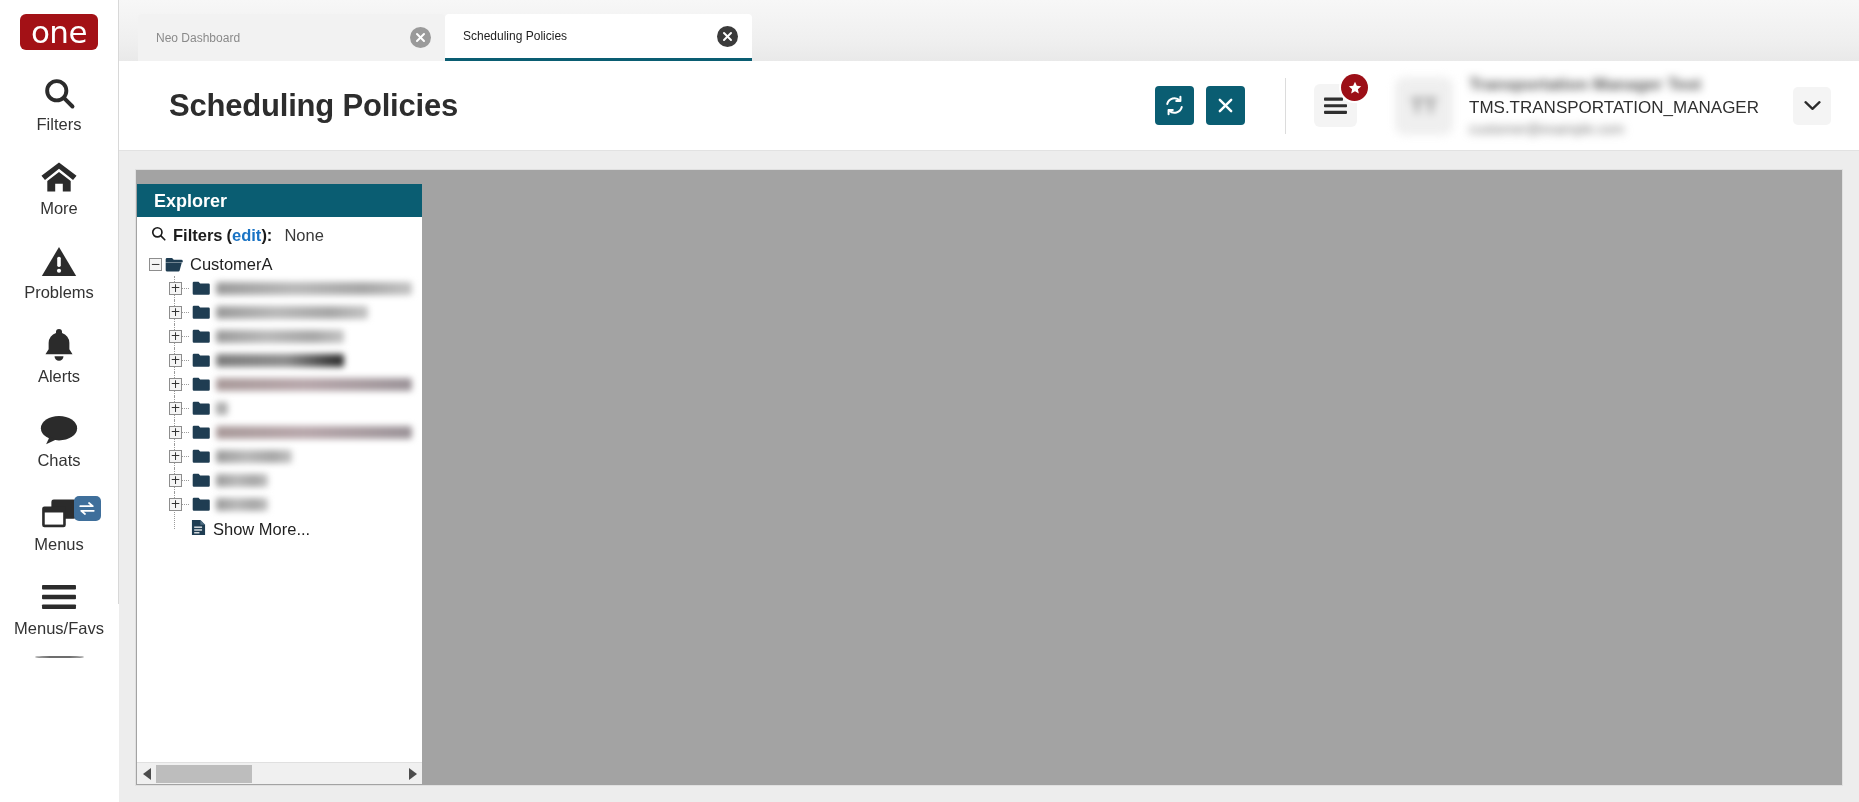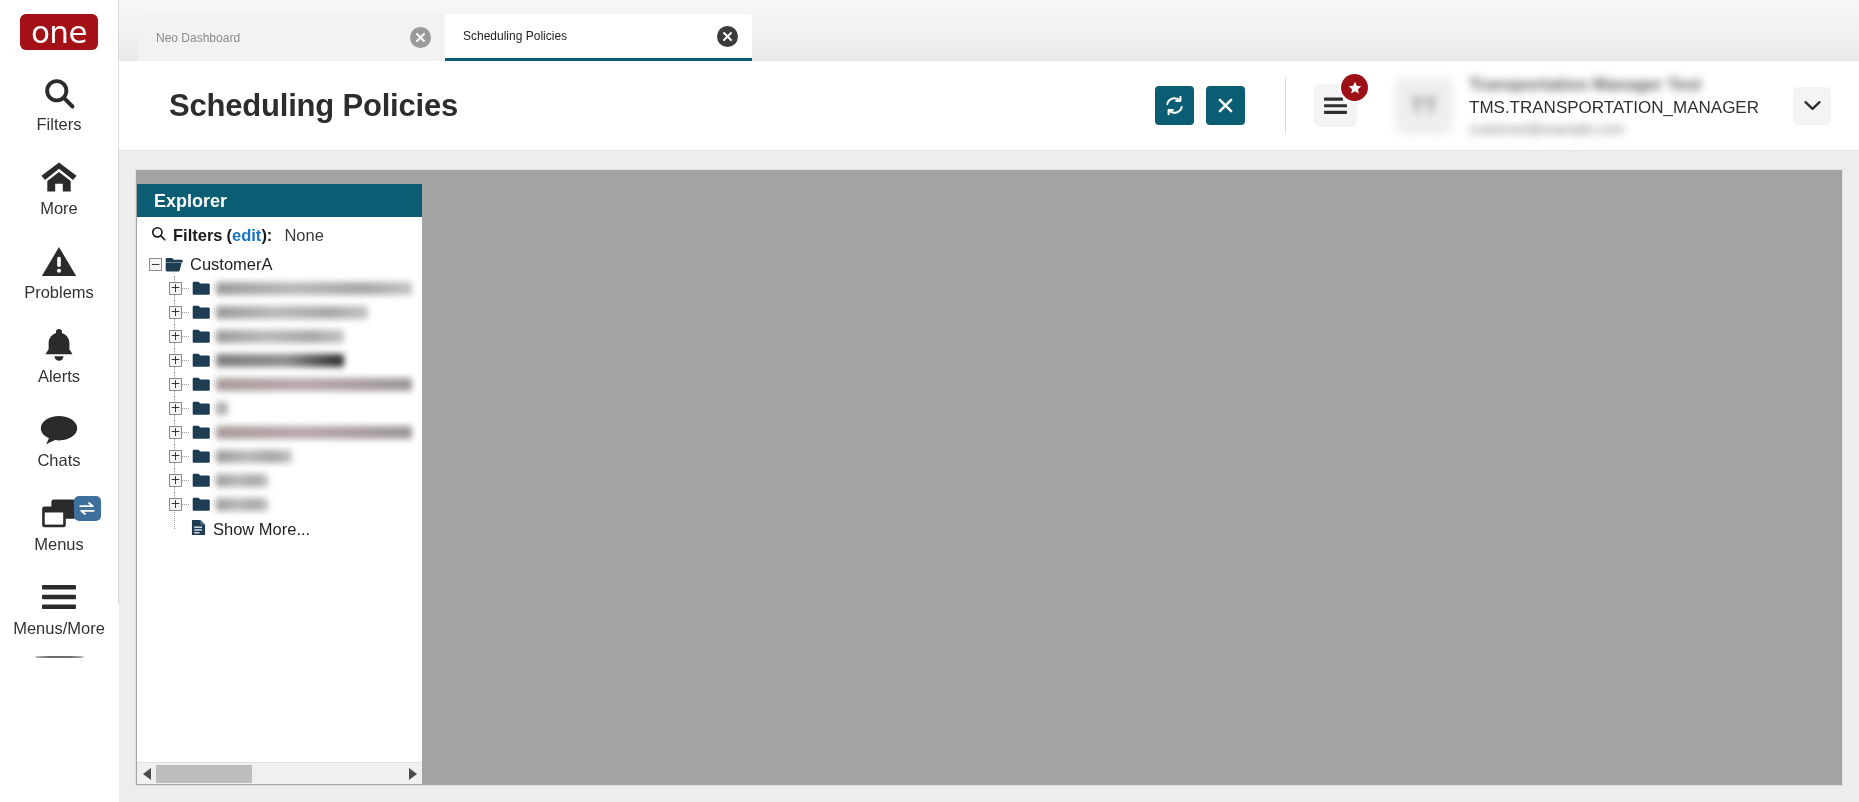--- a/index.html
+++ b/index.html
@@ -264,21 +264,21 @@
     </div>
 
     <div class="rail-item">
       <div class="rail-ico">
         <svg width="36" height="26" viewBox="0 0 26 19" fill="#2b2b2b">
           <rect x="0.6" y="0.8" width="24.8" height="3.3" rx="0.6"></rect>
           <rect x="0.6" y="7.9" width="24.8" height="3.3" rx="0.6"></rect>
           <rect x="0.6" y="15" width="24.8" height="3.3" rx="0.6"></rect>
         </svg>
       </div>
-      <div class="rail-label">Menus/More</div>
+      <div class="rail-label">Menus/Favs</div>
     </div>
 
     <div class="bot-avatar">
       <svg width="40" height="40" viewBox="0 0 40 40">
         <circle cx="20" cy="20" r="19" fill="none"></circle>
         <path d="M24 9 c6 1 10 6 10 11 c0 6 -4 10 -9 11 l0 8 l-10 0 c-6 -3 -9 -9 -9 -15 c0 -8 6 -15 14 -15 z" fill="#3a3f45"></path>
         <circle cx="14" cy="19" r="6.5" fill="#6e757c"></circle>
         <circle cx="14" cy="19" r="3.4" fill="#1d2226"></circle>
         <path d="M20 16 h14 v7 h-14 z" fill="#2fb6cc"></path>
         <circle cx="29" cy="11" r="1.2" fill="#9adfe9"></circle>

